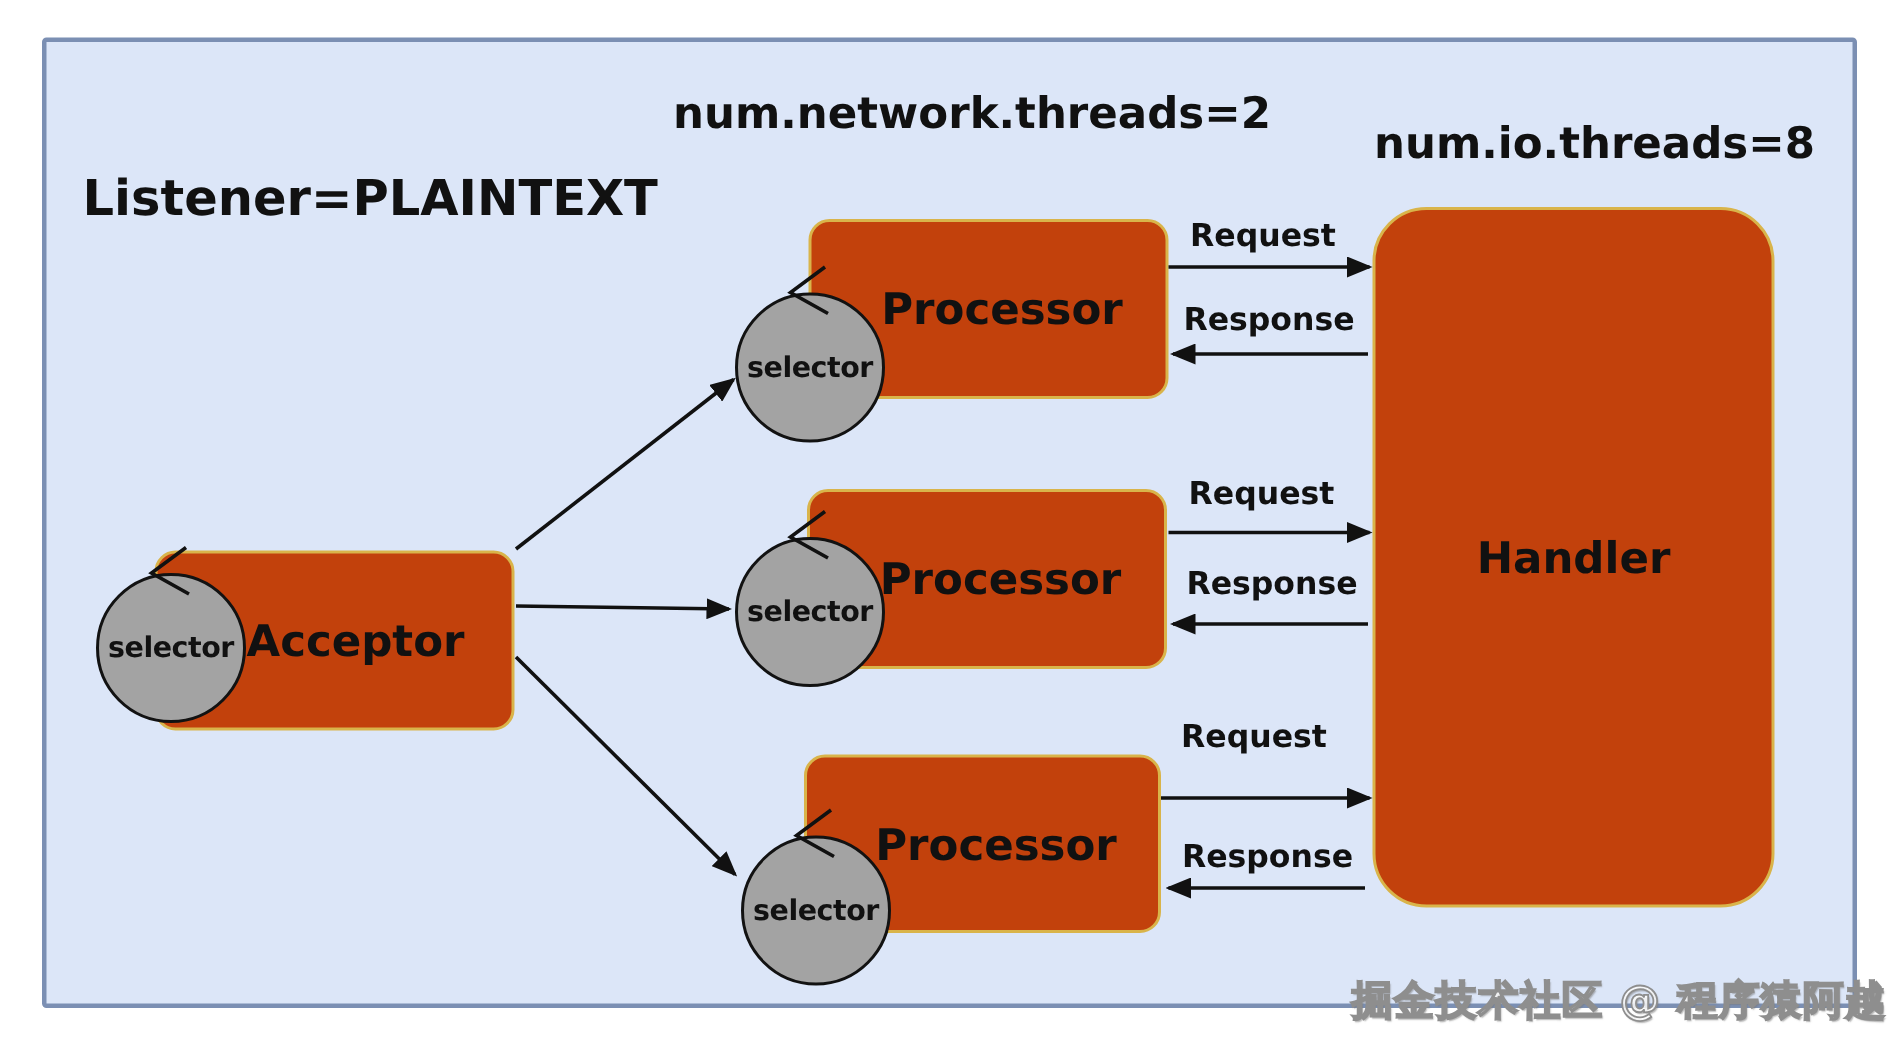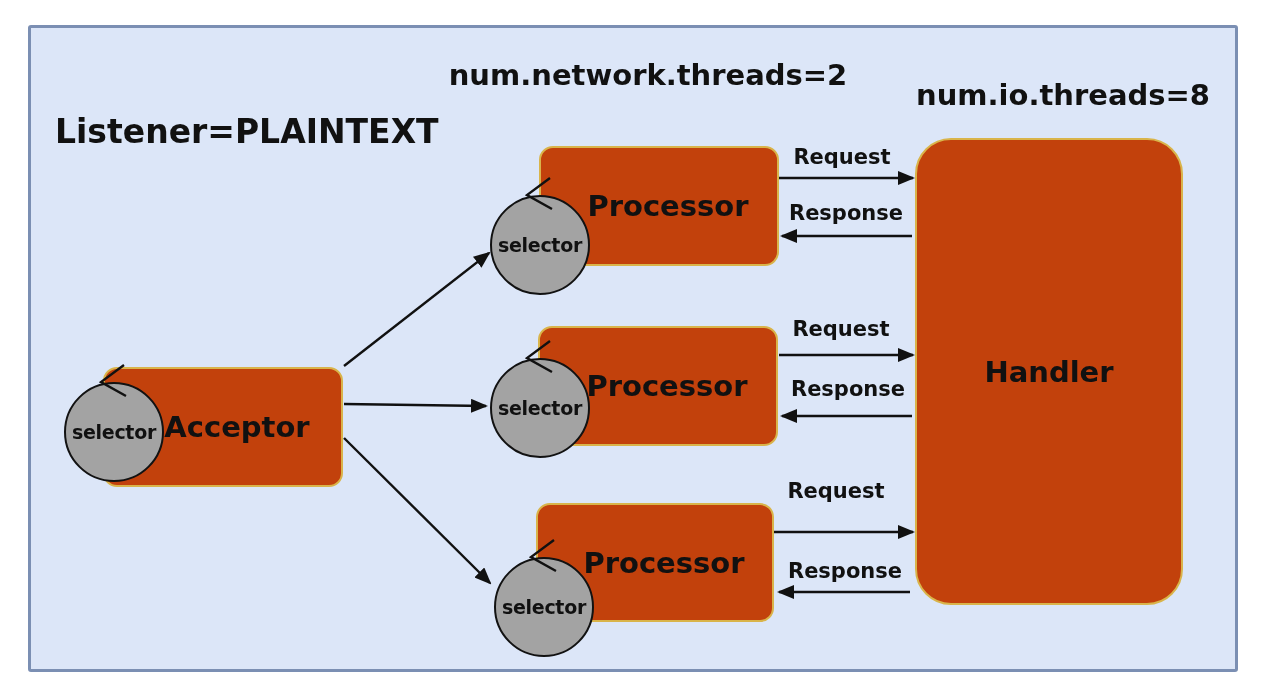--- a/index.html
+++ b/index.html
@@ -126,13 +126,14 @@
     <path d="M 554,540 L 531,557 L 556,571"></path>
   </svg>
 
   <div class="flowlabel" style="left:842px;top:157px;">Request</div>
   <div class="flowlabel" style="left:846px;top:213px;">Response</div>
   <div class="flowlabel" style="left:841px;top:329px;">Request</div>
   <div class="flowlabel" style="left:848px;top:389px;">Response</div>
   <div class="flowlabel" style="left:836px;top:491px;">Request</div>
   <div class="flowlabel" style="left:845px;top:571px;">Response</div>
 
+  <div id="watermark">掘金技术社区 @ 程序猿阿越</div>
 </div>
 
 </body></html>

